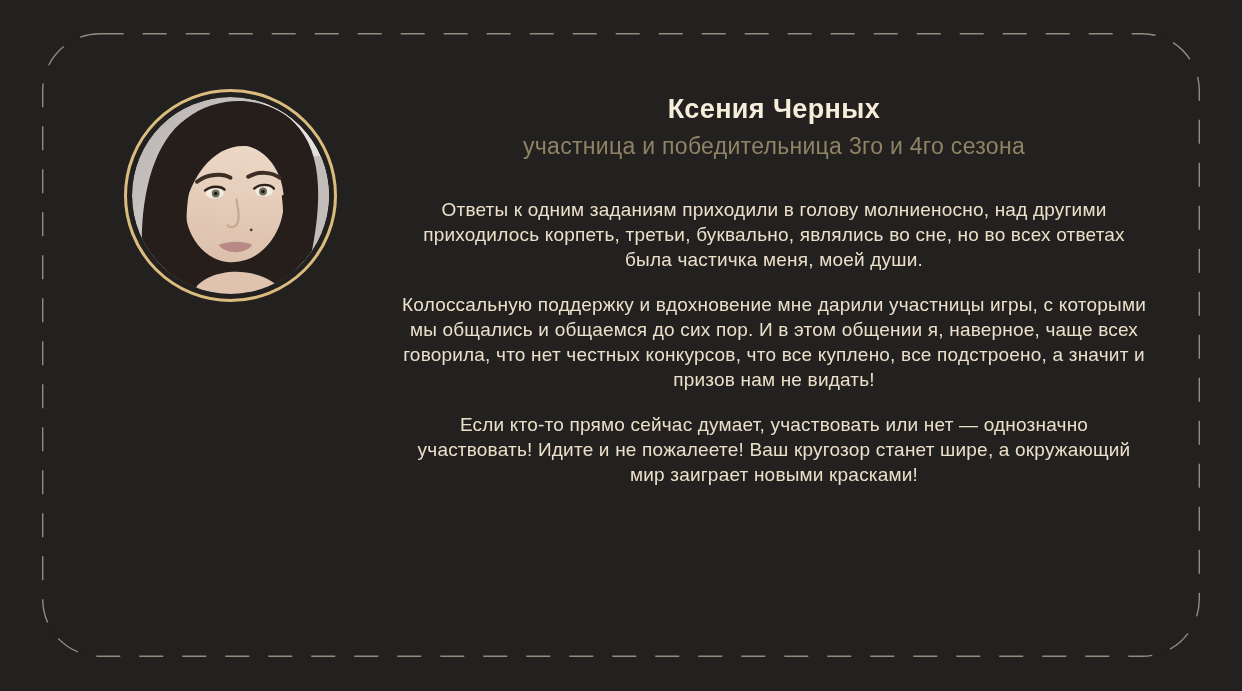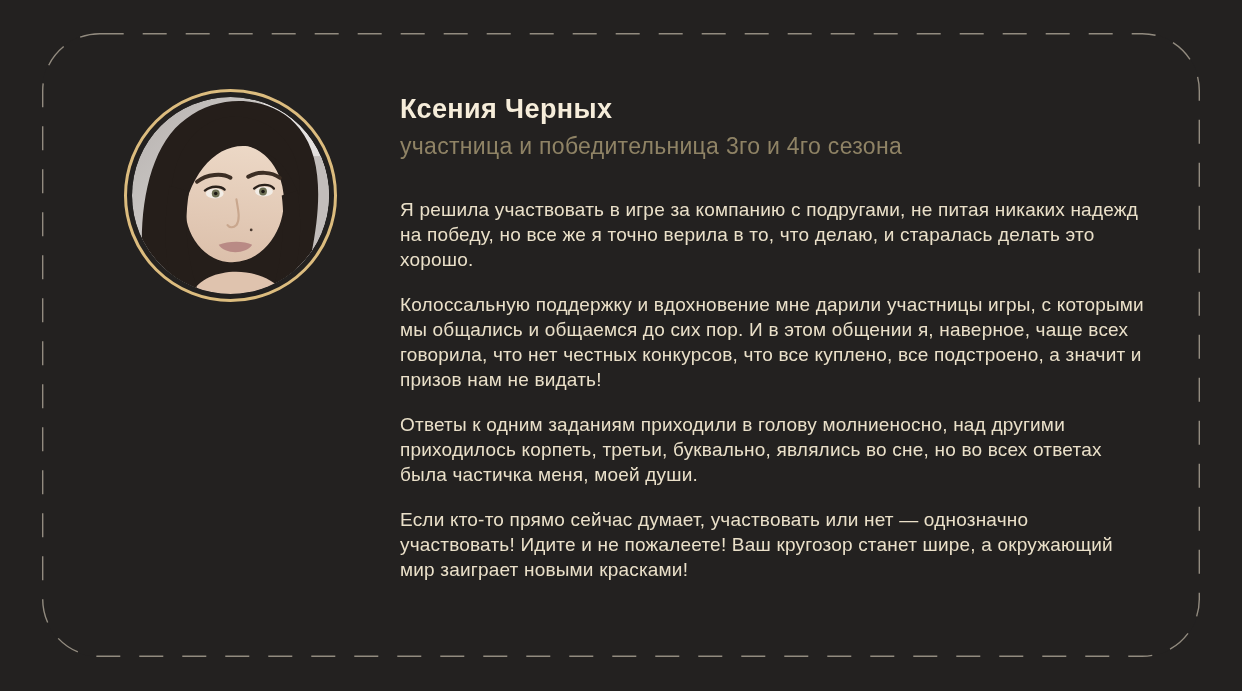--- a/index.html
+++ b/index.html
@@ -58,20 +58,21 @@
   .avatar-photo svg {
     display: block;
     width: 100%;
     height: 100%;
   }
   .content {
     position: absolute;
     left: 358px;
     top: 60px;
     width: 748px;
+    text-align: center;
   }
   .person-name {
     margin: 0;
     font-size: 27px;
     line-height: 33px;
     font-weight: 700;
     letter-spacing: 0.4px;
     color: var(--heading-text, #f6edda);
   }
   .person-role {
@@ -156,20 +157,19 @@
         </g>
       </svg>
     </div>
   </div>
 
   <div class="content">
     <h1 class="person-name">Ксения Черных</h1>
     <div class="person-role">участница и победительница 3го и 4го сезона</div>
 
     <div class="testimonial">
-      <p>Я решила участвовать в игре за компанию с подругами, не питая никаких надежд на победу, но все же я точно верила в то, что делаю, и старалась делать это хорошо.</p>
+      <p>Ответы к одним заданиям приходили в голову молниеносно, над другими приходилось корпеть, третьи, буквально, являлись во сне, но во всех ответах была частичка меня, моей души.</p>
       <p>Колоссальную поддержку и вдохновение мне дарили участницы игры, с которыми мы общались и общаемся до сих пор. И в этом общении я, наверное, чаще всех говорила, что нет честных конкурсов, что все куплено, все подстроено, а значит и призов нам не видать!</p>
-      <p>Ответы к одним заданиям приходили в голову молниеносно, над другими приходилось корпеть, третьи, буквально, являлись во сне, но во всех ответах была частичка меня, моей души.</p>
       <p>Если кто-то прямо сейчас думает, участвовать или нет — однозначно участвовать! Идите и не пожалеете! Ваш кругозор станет шире, а окружающий мир заиграет новыми красками!</p>
     </div>
   </div>
 
 </div>
 
 </body></html>

